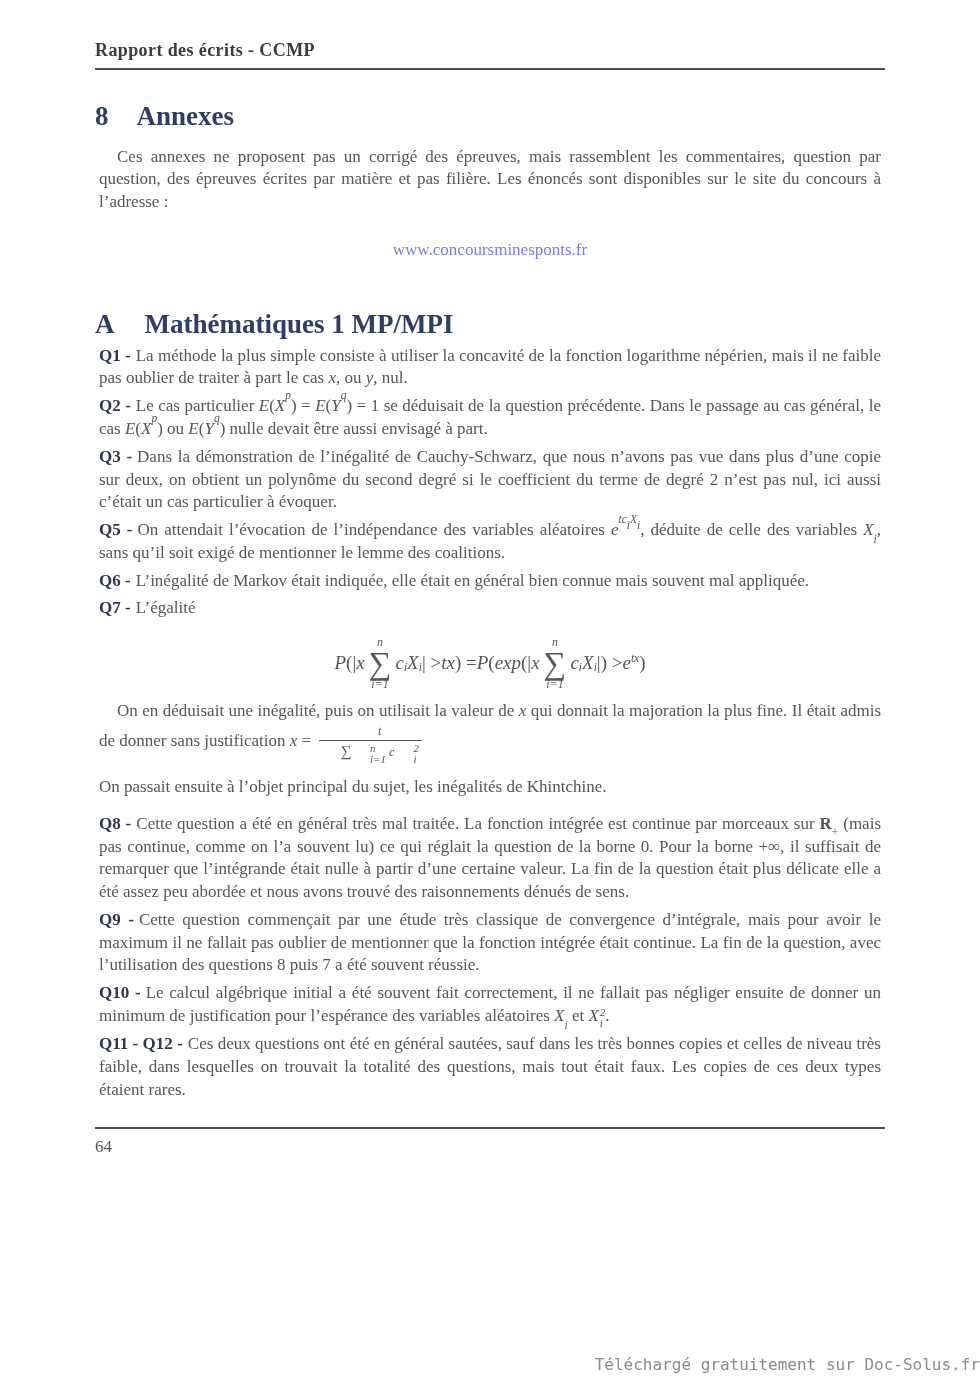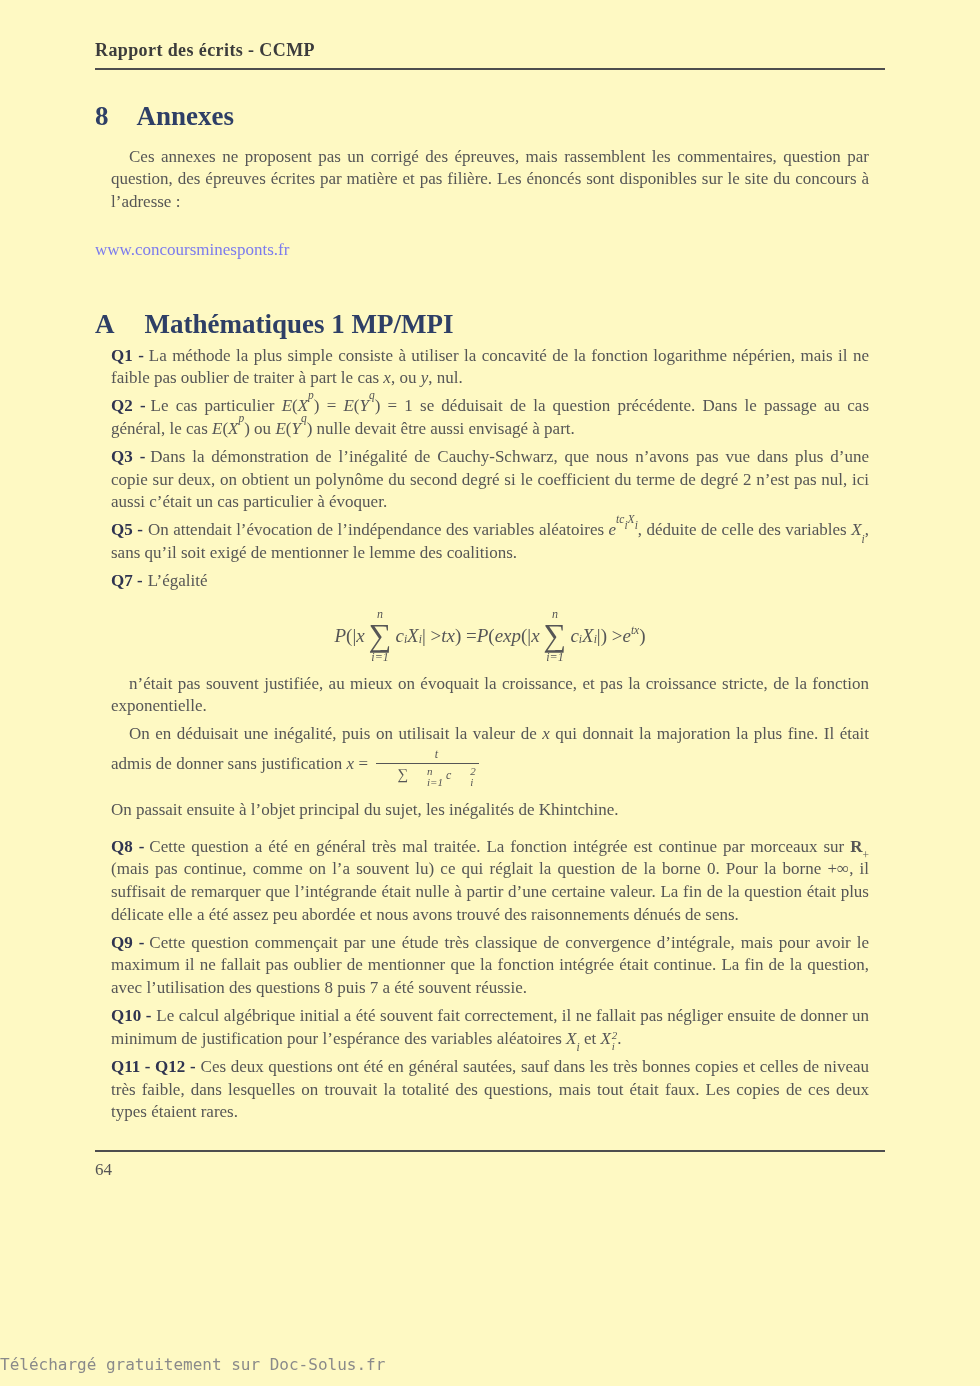--- a/index.html
+++ b/index.html
@@ -1,52 +1,52 @@
 <!DOCTYPE html>
 <html><head>
 <meta charset="utf-8">
 <style>
   html,body{margin:0;padding:0;background:#e8e8e8;}
   .page{
     position:relative;
     width:980px;height:1386px;
     margin:0 auto;
-    background:#fef9c3;
+    background:#ffffff;
     font-family:"Liberation Serif", serif;
     color:#565656;
     overflow:hidden;
   }
   .content{width:790px;margin:0 auto;}
   
   .runhead{padding-top:40px;}
   .runhead .ht{
     font-weight:bold;color:#3c3c3c;font-size:18px;letter-spacing:.4px;
   }
   .headrule{border:none;border-top:2px solid #4e4e4e;margin:7px 0 0 0;}
   
   .sec{color:#2e3f66;font-weight:bold;font-size:27px;margin:32px 0 0 0;line-height:1.1;}
   .sec .secnum{display:inline-block;margin-right:28px;}
   .sec.secA{margin-top:50px;}
   .sec.secA .secnum{margin-right:30px;}
   
   .para,.qpara{
     font-size:17px;line-height:1.34;text-align:justify;
-    margin:5px 16px;color:#565656;
+    margin:5px 4px;color:#565656;
   }
   .indent{text-indent:18px;}
   .gap-above{margin-top:14px;}
   .qlabel{font-weight:bold;color:#2f3450;margin-right:5px;}
   .it{font-style:italic;}
   .bd{font-weight:bold;}
   sup.m,sub.m{font-size:11.5px;line-height:0;}
   sup.m{position:relative;top:-.5em;}
   sub.m{position:relative;top:.28em;}
   
   .intro{margin-top:14px;}
-  .linkline{margin:26px 0 22px 0;}
+  .linkline{text-align:center;margin:26px 0 22px 0;}
   .doclink{color:#7b7bee;font-size:17px;text-decoration:none;}
   
   .formula{
     display:flex;justify-content:center;align-items:center;
     font-size:19px;margin:16px 0 10px 0;color:#565656;
   }
   .bigsum{display:inline-flex;flex-direction:column;align-items:center;margin:0 4px;line-height:1;}
   .bigsum .lim{font-size:12px;font-style:italic;line-height:1;}
   .bigsum .sigma{font-size:32px;line-height:.95;font-style:normal;}
   
@@ -61,21 +61,21 @@
   .supsub{display:inline-flex;flex-direction:column;align-items:flex-start;
     vertical-align:middle;font-size:10px;line-height:1;font-style:italic;margin-left:1px;}
   .supsub .ss-sup{display:block;}
   .supsub .ss-sub{display:block;}
   .qpara .supsub, .para .supsub{font-size:11px;position:relative;top:1px;}
   
   .footrule{border:none;border-top:2px solid #4e4e4e;margin:26px 0 0 0;}
   .pagenum{text-align:left;font-size:17px;color:#555555;margin-top:8px;}
   .dl-notice{
     position:absolute;left:0;bottom:12px;width:100%;
-    text-align:left;font-family:"DejaVu Sans Mono", monospace;
+    text-align:right;font-family:"DejaVu Sans Mono", monospace;
     font-size:16px;color:#8a8a8a;
   }
 </style>
 </head>
 <body>
 
 <div class="page">
   <div class="content">
 
     <div class="runhead">
@@ -95,20 +95,21 @@
 
     <div class="sec secA">
       <span class="secnum">A</span><span>Mathématiques 1 MP/MPI</span>
     </div>
 
     <div id="blocks">
         <p class="qpara"><span class="qlabel">Q1 -</span><span>La méthode la plus simple consiste à utiliser la concavité de la fonction logarithme népérien, mais il ne faible pas oublier de traiter à part le cas </span><span class="it ">x</span><span>, ou </span><span class="it ">y</span><span>, nul.</span></p>
         <p class="qpara"><span class="qlabel">Q2 -</span><span>Le cas particulier </span><span class="it ">E</span><span>(</span><span class="it ">X</span><sup class="m"><span class="it ">p</span></sup><span>) = </span><span class="it ">E</span><span>(</span><span class="it ">Y</span><sup class="m"><span class="it ">q</span></sup><span>) = 1 se déduisait de la question précédente. Dans le passage au cas général, le cas </span><span class="it ">E</span><span>(</span><span class="it ">X</span><sup class="m"><span class="it ">p</span></sup><span>) ou </span><span class="it ">E</span><span>(</span><span class="it ">Y</span><sup class="m"><span class="it ">q</span></sup><span>) nulle devait être aussi envisagé à part.</span></p>
         <p class="qpara"><span class="qlabel">Q3 -</span><span>Dans la démonstration de l’inégalité de Cauchy-Schwarz, que nous n’avons pas vue dans plus d’une copie sur deux, on obtient un polynôme du second degré si le coefficient du terme de degré 2 n’est pas nul, ici aussi c’était un cas particulier à évoquer.</span></p>
         <p class="qpara"><span class="qlabel">Q5 -</span><span>On attendait l’évocation de l’indépendance des variables aléatoires </span><span class="it ">e</span><sup class="m"><span class="it ">tc</span><sub class="m"><span class="it ">i</span></sub><span class="it ">X</span><sub class="m"><span class="it ">i</span></sub></sup><span>, déduite de celle des variables </span><span class="it ">X</span><sub class="m"><span class="it ">i</span></sub><span>, sans qu’il soit exigé de mentionner le lemme des coalitions.</span></p>
+        <p class="qpara"><span class="qlabel">Q6 -</span><span>L’inégalité de Markov était indiquée, elle était en général bien connue mais souvent mal appliquée.</span></p>
         <p class="qpara"><span class="qlabel">Q7 -</span><span>L’égalité</span></p>
         <div class="formula">
           <span class="it ">P</span>
           <span>(|</span>
           <span class="it ">x</span>
           <span class="bigsum">
             <span class="lim">n</span>
             <span class="sigma">∑</span>
             <span class="lim">i=1</span>
           </span>
@@ -131,21 +132,20 @@
           </span>
           <span class="it ">c</span>
           <sub class="m"><span class="it ">i</span></sub>
           <span class="it ">X</span>
           <sub class="m"><span class="it ">i</span></sub>
           <span>|) &gt; </span>
           <span class="it ">e</span>
           <sup class="m"><span class="it ">tx</span></sup>
           <span>)</span>
         </div>
-        <p class="para indent"><span>n’était pas souvent justifiée, au mieux on évoquait la croissance, et pas la croissance stricte, de la fonction exponentielle.</span></p>
         <p class="para indent"><span>On en déduisait une inégalité, puis on utilisait la valeur de </span><span class="it ">x</span><span> qui donnait la majoration la plus fine. Il était admis de donner sans justification </span><span class="it ">x</span><span> = </span><span class="frac">
             <span class="fr-num"><span class="it ">t</span></span>
             <span class="fr-den"><span class="sg">∑</span><span class="supsub">
                 <span class="ss-sup">n</span>
                 <span class="ss-sub">i=1</span>
               </span><span class="it "> c</span><span class="supsub">
                 <span class="ss-sup">2</span>
                 <span class="ss-sub">i</span>
               </span></span>
           </span></p>

